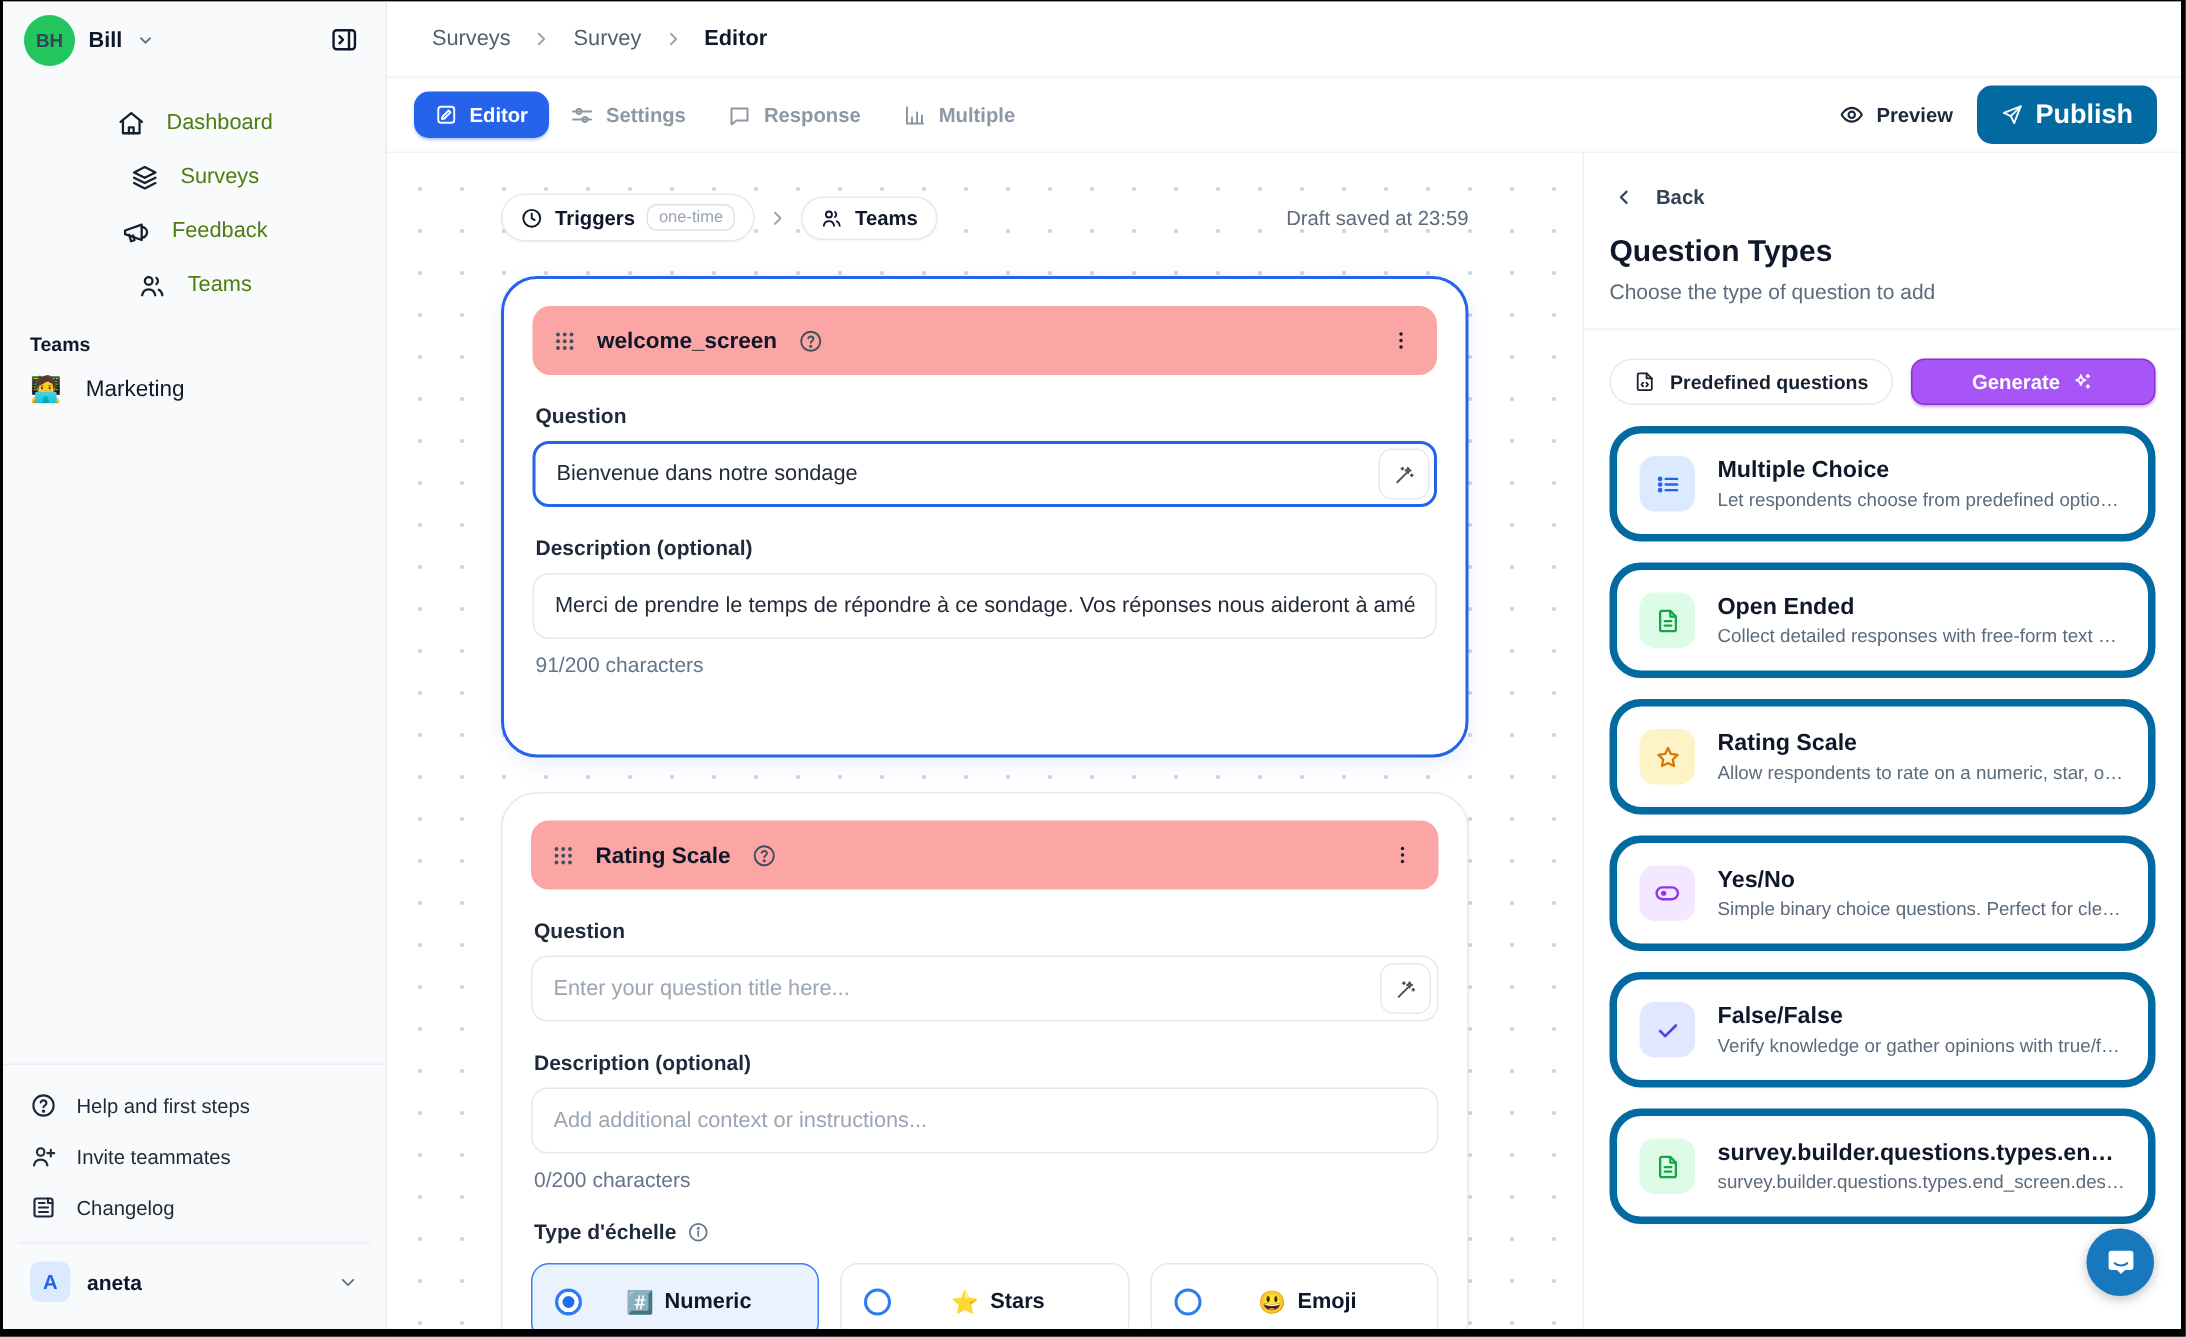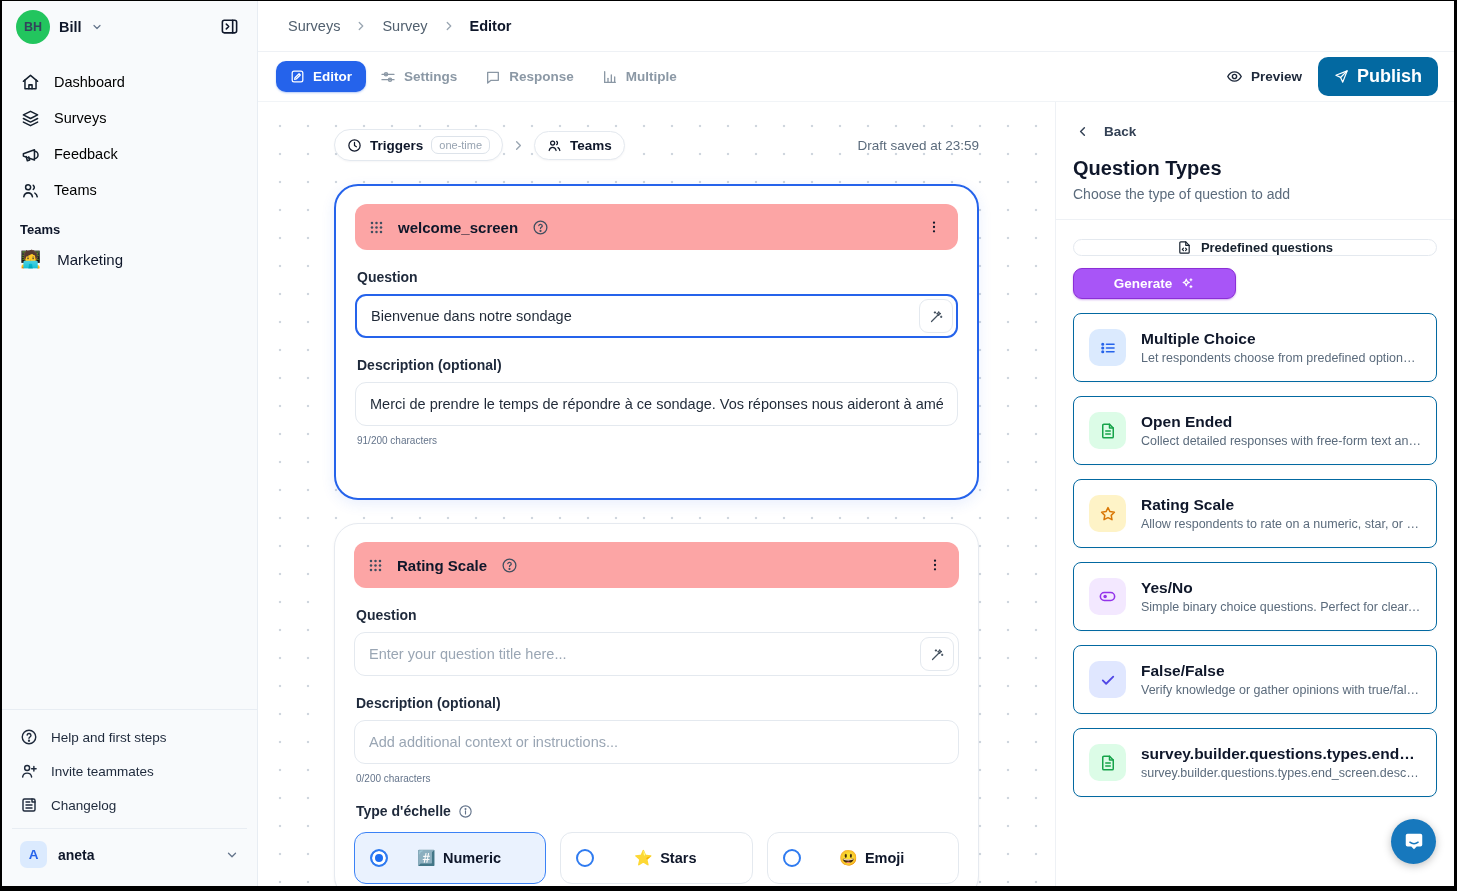--- a/index.html
+++ b/index.html
@@ -8,21 +8,21 @@
   .frame { position:absolute; top:1px; left:2px; right:3px; bottom:5px; background:#fff; display:flex; overflow:hidden; }
 
   
   .sidebar { width:256px; min-width:256px; background:#f8fafc; border-right:1px solid #e8edf3; display:flex; flex-direction:column; }
   .sb-top { height:51px; display:flex; align-items:center; padding:0 12px 0 14px; }
   .ws { display:flex; align-items:center; gap:9px; cursor:pointer; }
   .ws-avatar { width:34px; height:34px; border-radius:50%; background:#22c55e; color:#33435c; font-size:12.5px; font-weight:700; display:flex; align-items:center; justify-content:center; }
   .ws-name { font-size:14.5px; font-weight:700; color:#0f172a; }
   .sb-collapse { margin-left:auto; width:32px; height:32px; border:none; background:transparent; border-radius:8px; display:flex; align-items:center; justify-content:center; cursor:pointer; color:#0f172a; }
   .sb-nav { padding:12px 10px 0 10px; }
-  .nav-item { display:flex; align-items:center; gap:14px; padding:8px 8px; border-radius:8px; font-size:14.5px; font-weight:500; color:#000000; cursor:pointer; }
+  .nav-item { display:flex; align-items:center; gap:14px; padding:8px 8px; border-radius:8px; font-size:14.5px; font-weight:500; color:#4d7c0f; cursor:pointer;justify-content:center; }
   .nav-item .ic { width:20px; height:20px; display:flex; align-items:center; justify-content:center; color:#15202e; }
   .section-label { padding:14px 18px 6px 18px; font-size:13px; font-weight:700; color:#0f172a; }
   .team-item { display:flex; align-items:center; gap:16px; padding:8px 18px; font-size:15px; font-weight:500; cursor:pointer; }
   .team-emoji { font-size:17px; line-height:1; }
   .sb-spacer { flex:1; }
   .sb-footer { border-top:1px solid #e8edf3; padding:10px 10px 6px 10px; }
   .foot-item { display:flex; align-items:center; gap:13px; padding:8px 8px; font-size:13.5px; font-weight:500; color:#1e293b; border-radius:8px; cursor:pointer; }
   .foot-item .ic { width:18px; height:18px; display:flex; align-items:center; justify-content:center; color:#1e293b; }
   .account { border-top:1px solid #e8edf3; margin-top:6px; padding:12px 8px 12px 8px; display:flex; align-items:center; gap:11px; cursor:pointer; }
   .acct-avatar { width:27px; height:27px; border-radius:7px; background:#dbeafe; color:#2563eb; font-weight:700; font-size:13.5px; display:flex; align-items:center; justify-content:center; }
@@ -64,41 +64,41 @@
   .grip { color:#404e5f; display:flex; cursor:grab; }
   .qcard-title { font-size:15px; font-weight:700; color:#0f172a; }
   .qhelp { color:#404e5f; display:flex; cursor:pointer; }
   .kebab { margin-left:auto; background:none; border:none; color:#0f172a; cursor:pointer; display:flex; padding:4px; }
   .field-label { font-size:14px; font-weight:600; color:#1e293b; margin:19px 2px 9px 2px; display:flex; align-items:center; gap:7px; }
   .input-wrap { position:relative; }
   .text-input { width:100%; height:44px; border:1px solid #e4e9ef; border-radius:11px; padding:0 52px 0 14px; font-size:14.5px; color:#1f2937; font-family:"Liberation Sans",sans-serif; background:#fff; outline:none; }
   .text-input::placeholder { color:#9aa6b4; }
   .text-input.focused { border:2px solid #2563eb; }
   .wand-btn { position:absolute; right:5px; top:50%; transform:translateY(-50%); width:34px; height:34px; border-radius:9px; border:1px solid #e4e9ef; background:#fff; display:flex; align-items:center; justify-content:center; color:#44515f; cursor:pointer; }
-  .char-count { font-size:10px; color:#64748b; margin:9px 2px 0 2px; }
+  .char-count { font-size:14px; color:#64748b; margin:9px 2px 0 2px; }
   .welcome-pad { height:36px; }
 
   .scale-row { display:flex; gap:14px; margin-top:13px; }
   .scale-opt { flex:1; height:52px; border:1px solid #e4e9ef; border-radius:12px; background:#fff; display:flex; align-items:center; padding:0 15px; cursor:pointer; }
   .scale-opt.selected { background:#eaf2fe; border:1.5px solid #3b82f6; }
   .radio { width:18px; height:18px; border-radius:50%; border:2px solid #2f7bf0; background:#fff; }
   .radio.on { box-shadow:inset 0 0 0 3px #fff; background:#1d6ef2; }
   .scale-opt-label { flex:1; display:flex; align-items:center; justify-content:center; gap:7px; font-size:14.5px; font-weight:600; color:#0f172a; }
   .opt-emoji { font-size:15px; }
 
   
   .panel { width:399px; min-width:399px; background:#fff; border-left:1px solid #eef1f5; padding:0 17px; overflow:hidden; position:relative; }
   .back-row { display:flex; align-items:center; gap:14px; padding:22px 2px 4px 2px; font-size:13.5px; font-weight:600; color:#334155; cursor:pointer; }
   .panel-title { font-size:20px; font-weight:700; color:#0f172a; margin-top:14px; }
   .panel-sub { font-size:14px; color:#5b6b7c; margin-top:6px; }
   .panel-divider { height:1px; background:#eef1f5; margin:17px -17px 0 -17px; }
-  .panel-actions { display:flex; gap:12px; margin-top:19px;flex-direction:column; }
+  .panel-actions { display:flex; gap:12px; margin-top:19px; }
   .predef-btn { flex:1; display:flex; align-items:center; justify-content:center; gap:9px; background:#fff; border:1px solid #e4e9ef; border-radius:9999px; height:31px; font-size:13px; font-weight:600; color:#16212e; cursor:pointer; }
   .generate-btn { width:163px; display:flex; align-items:center; justify-content:center; gap:8px; background:#a855f7; border:1px solid #8b2fd6; border-radius:9px; height:31px; font-size:13.5px; font-weight:600; color:#fff; cursor:pointer; box-shadow:0 1px 2px rgba(139,47,214,.4); }
-  .type-card { display:flex; align-items:center; gap:15px; border:1px solid #0369a1; border-radius:8px; background:#fff; padding:15px 15px; margin-top:14px; cursor:pointer; box-shadow:0 1px 2px rgba(16,24,40,.03); }
+  .type-card { display:flex; align-items:center; gap:15px; border:5px solid #0369a1; border-radius:21px; background:#fff; padding:15px 15px; margin-top:14px; cursor:pointer; box-shadow:0 1px 2px rgba(16,24,40,.03); }
   .type-card:first-of-type { margin-top:22px; }
   .type-ic { width:37px; height:37px; border-radius:10px; display:flex; align-items:center; justify-content:center; flex:none; }
   .type-body { min-width:0; }
   .type-title { font-size:15.5px; font-weight:700; color:#0f172a; white-space:nowrap; overflow:hidden; text-overflow:ellipsis; }
   .type-desc { font-size:12.5px; color:#5b6b7c; margin-top:3px; white-space:nowrap; overflow:hidden; text-overflow:ellipsis; }
   .ic-blue   { background:#dbeafe; color:#2563eb; }
   .ic-green  { background:#dcfce7; color:#16a34a; }
   .ic-amber  { background:#fef3c7; color:#d97706; }
   .ic-purple { background:#f3e8ff; color:#9333ea; }
   .ic-indigo { background:#e0e7ff; color:#4f46e5; }

